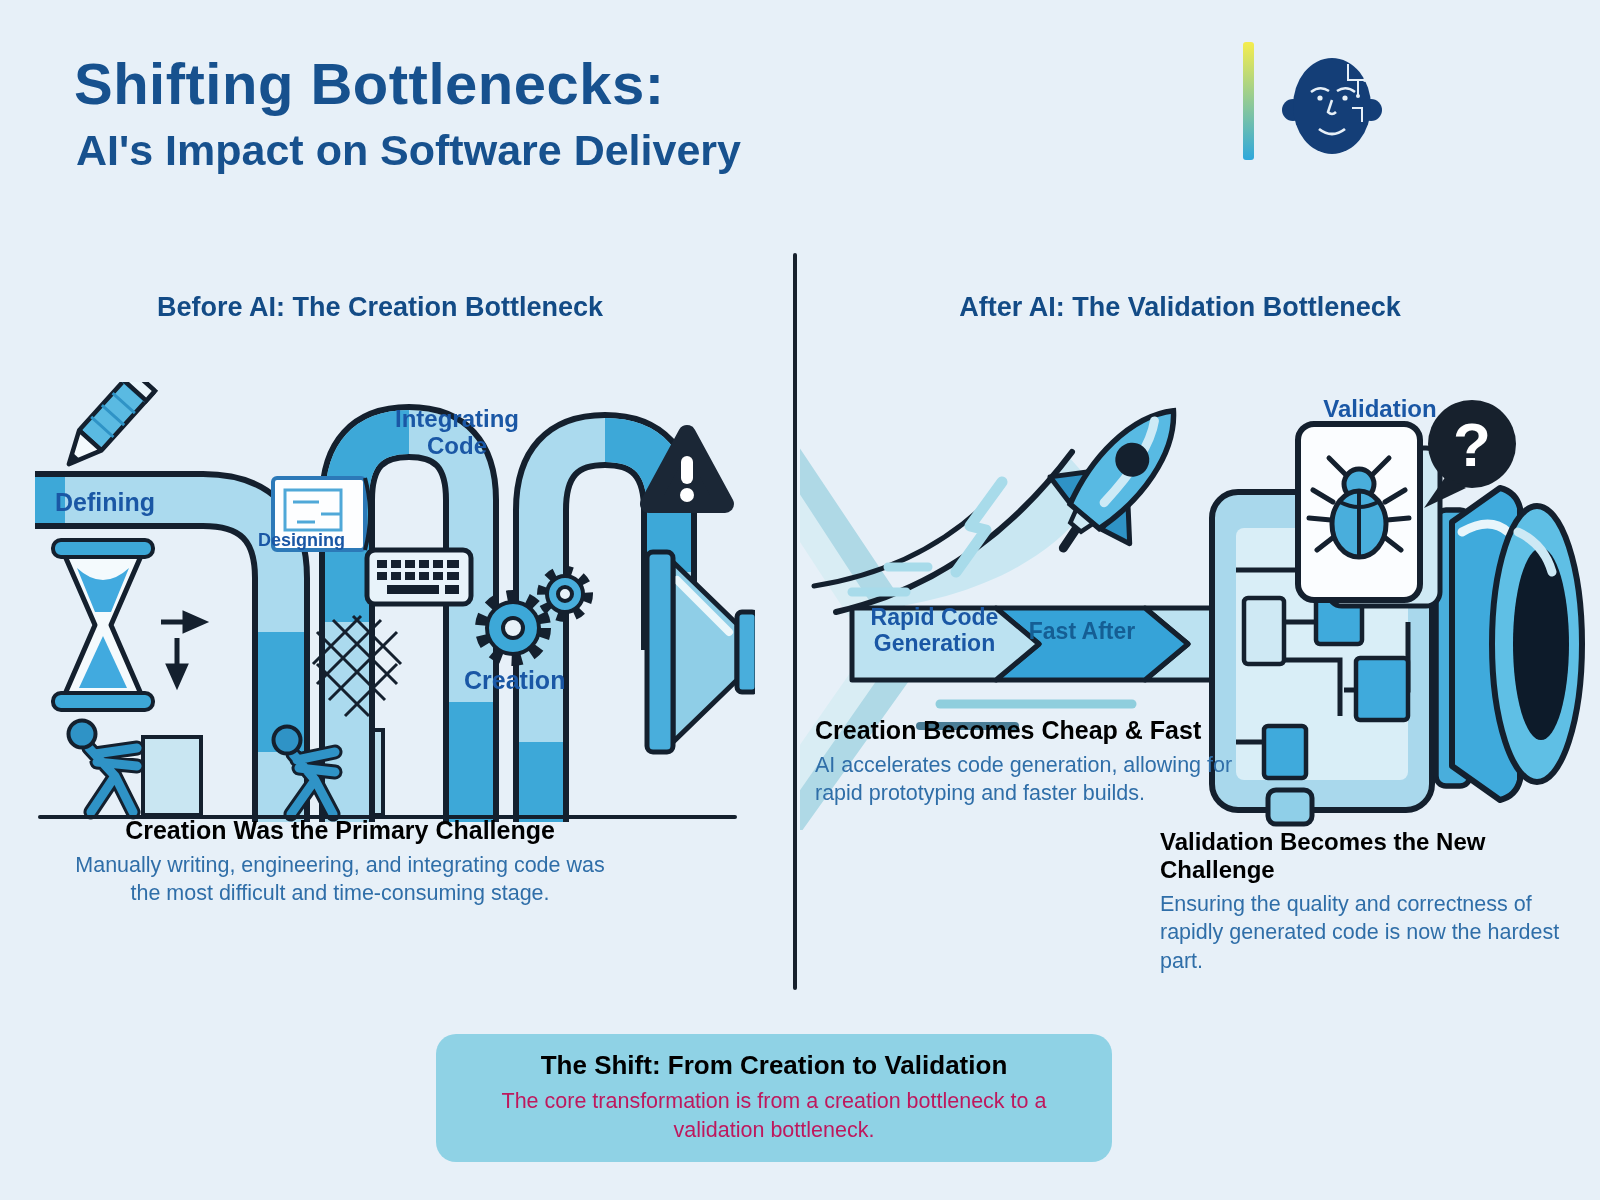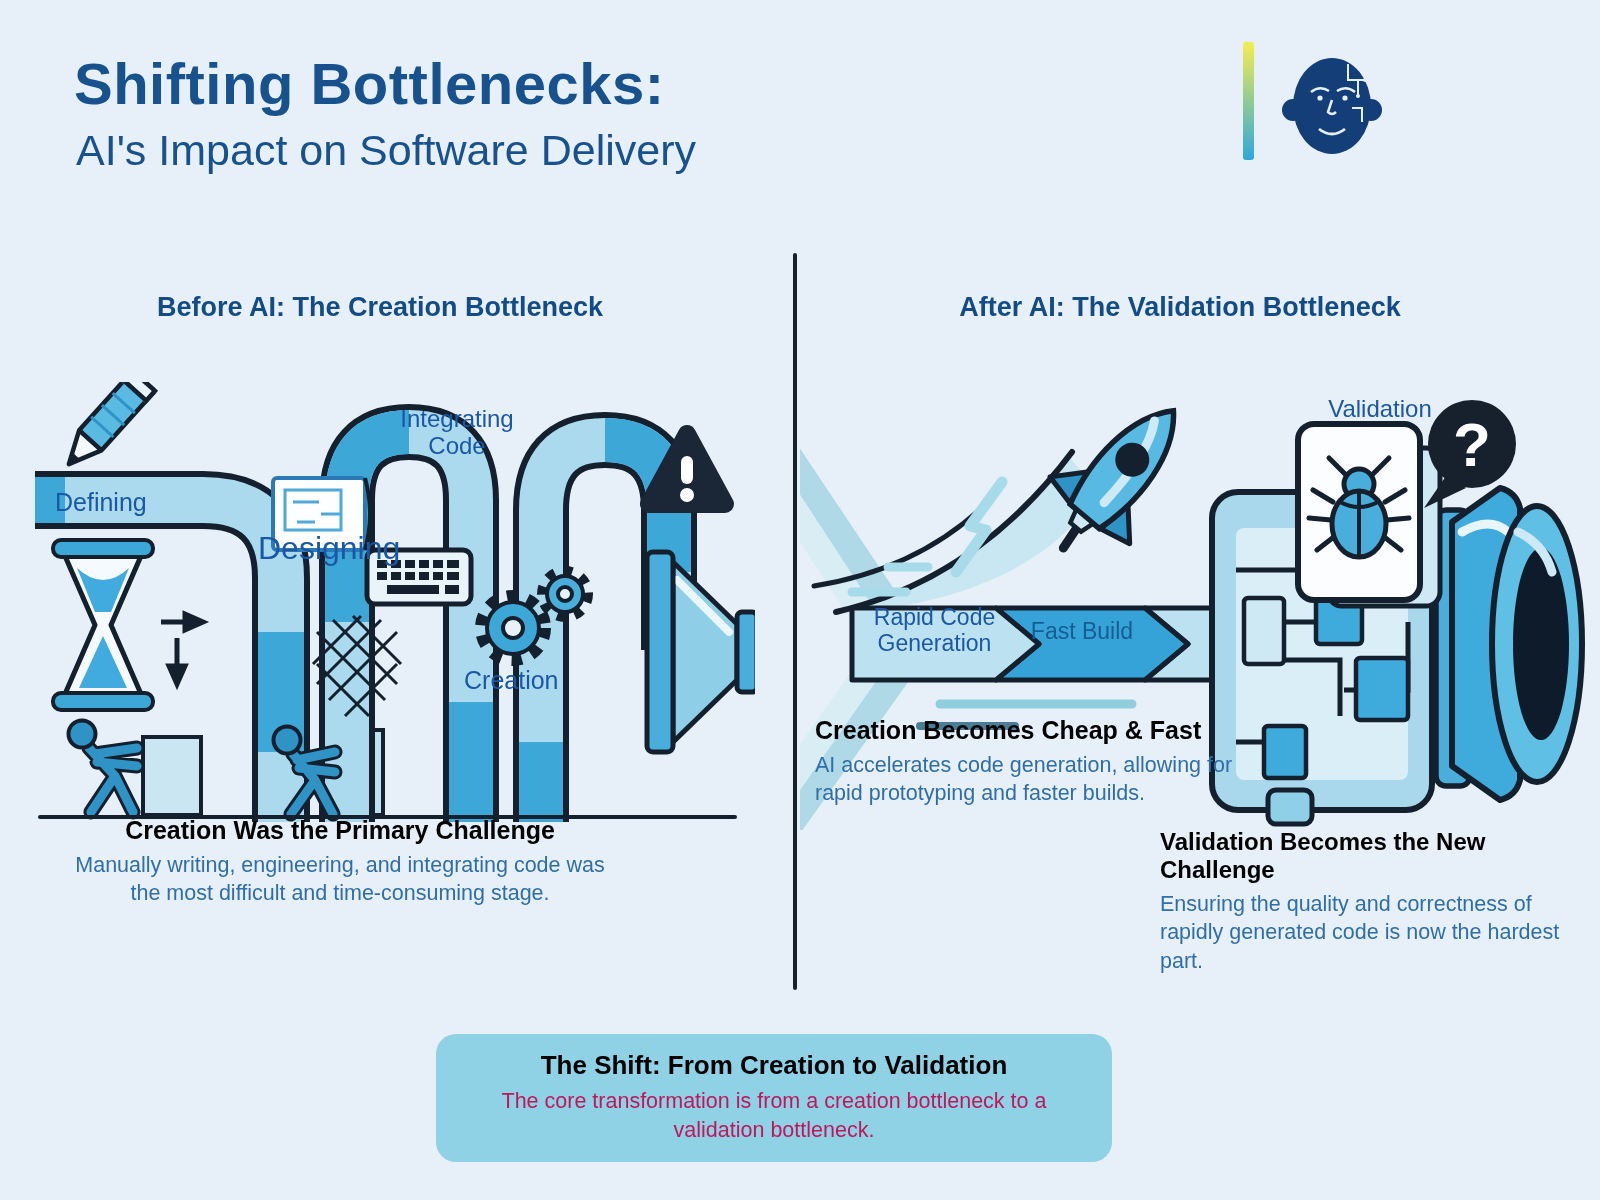--- a/index.html
+++ b/index.html
@@ -1,34 +1,34 @@
 <!DOCTYPE html>
 <html><head>
 <meta charset="utf-8">
 <style>
   html,body{margin:0;padding:0;background:#cfd8e0;}
   #canvas{position:relative;width:1600px;height:1200px;background:#E7F0F8;overflow:hidden;
           font-family:"Liberation Sans",sans-serif;padding-left:24px;}
   .abs{position:absolute;}
   .title{left:74px;top:50px;font-size:58px;font-weight:800;color:#17518E;letter-spacing:.5px;}
-  .subtitle{left:76px;top:126px;font-size:43px;font-weight:400;color:#17518E;}
+  .subtitle{left:76px;top:126px;font-size:43px;font-weight:700;color:#17518E;}
   .logo-bar{left:1243px;top:42px;width:11px;height:118px;border-radius:3px;
             background:linear-gradient(#F5ED4E,#2FA8DC);}
   .logo-face{left:1282px;top:50px;}
   .logo-text{left:1400px;top:56px;color:#143E77;font-weight:800;line-height:.95;}
   .logo-text .muuk{font-size:42px;display:block;}
   .logo-text .test{font-size:33px;display:block;letter-spacing:1px;}
   .logo-text .reg{font-size:11px;vertical-align:baseline;font-weight:700;}
   .section-head{font-size:27px;font-weight:700;color:#134B86;text-align:center;}
   #head-left{left:140px;top:292px;width:480px;}
   #head-right{left:950px;top:292px;width:460px;}
   .divider{left:793px;top:253px;width:4px;height:737px;background:#17212D;border-radius:2px;}
-  .pipe-label{position:absolute;font-weight:400;color:#1A57A5;}
+  .pipe-label{position:absolute;font-weight:700;color:#1A57A5;}
   #lbl-defining{left:55px;top:488px;font-size:25px;}
-  #lbl-designing{left:258px;top:530px;font-size:32px;}
+  #lbl-designing{left:258px;top:530px;font-size:18px;}
   #lbl-integrating{left:382px;top:406px;width:150px;text-align:center;font-size:24px;line-height:1.12;}
   #lbl-writing{left:464px;top:666px;font-size:25px;}
   #lbl-rapid{left:852px;top:604px;width:165px;text-align:center;font-size:23px;line-height:1.15;}
   #lbl-fast{left:1007px;top:618px;width:150px;text-align:center;font-size:23px;color:#155E94;}
   #lbl-validation{left:1300px;top:395px;width:160px;text-align:center;font-size:24px;}
   .caption-title{font-weight:700;color:#000000;}
   .caption-body{color:#2F6EA8;line-height:1.32;margin-top:6px;}
   #cap-left{left:60px;top:816px;width:560px;text-align:center;}
   #cap-left .caption-title{font-size:25px;}
   #cap-left .caption-body{font-size:21.5px;}
@@ -282,21 +282,21 @@
       <circle cx="0" cy="-16" r="17" fill="#14202E"></circle>
       <path d="M -11 58 H 11 L 7 72 H -7 Z" fill="#CFEAF5" stroke="#14202E" stroke-width="4.5"></path>
     </g>
   </svg>
 
   <div class="pipe-label" id="lbl-defining">Defining</div>
   <div class="pipe-label" id="lbl-designing">Designing</div>
   <div class="pipe-label" id="lbl-integrating">Integrating Code</div>
   <div class="pipe-label" id="lbl-writing">Creation</div>
   <div class="pipe-label" id="lbl-rapid">Rapid Code Generation</div>
-  <div class="pipe-label" id="lbl-fast">Fast Build</div>
+  <div class="pipe-label" id="lbl-fast">Fast After</div>
   <div class="pipe-label" id="lbl-validation">Validation</div>
 
   <div class="abs" id="cap-left">
     <div class="caption-title">Creation Was the Primary Challenge</div>
     <div class="caption-body">Manually writing, engineering, and integrating code was the most difficult and time-consuming stage.</div>
   </div>
   <div class="abs" id="cap-fast">
     <div class="caption-title">Creation Becomes Cheap &amp; Fast</div>
     <div class="caption-body">AI accelerates code generation, allowing for rapid prototyping and faster builds.</div>
   </div>

